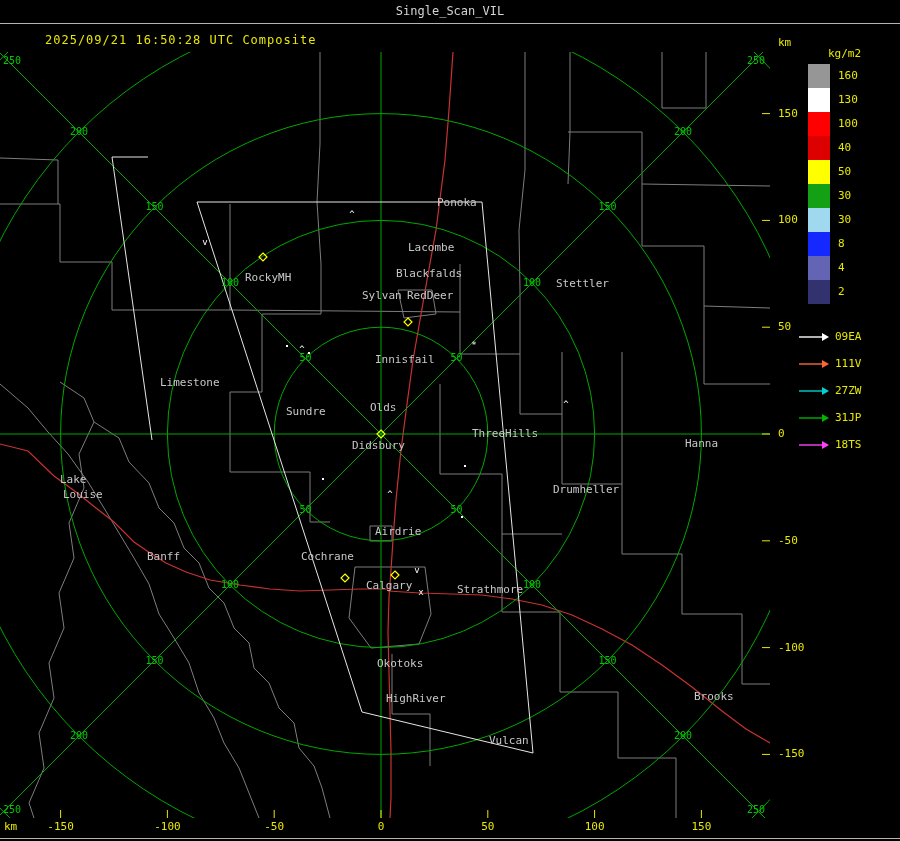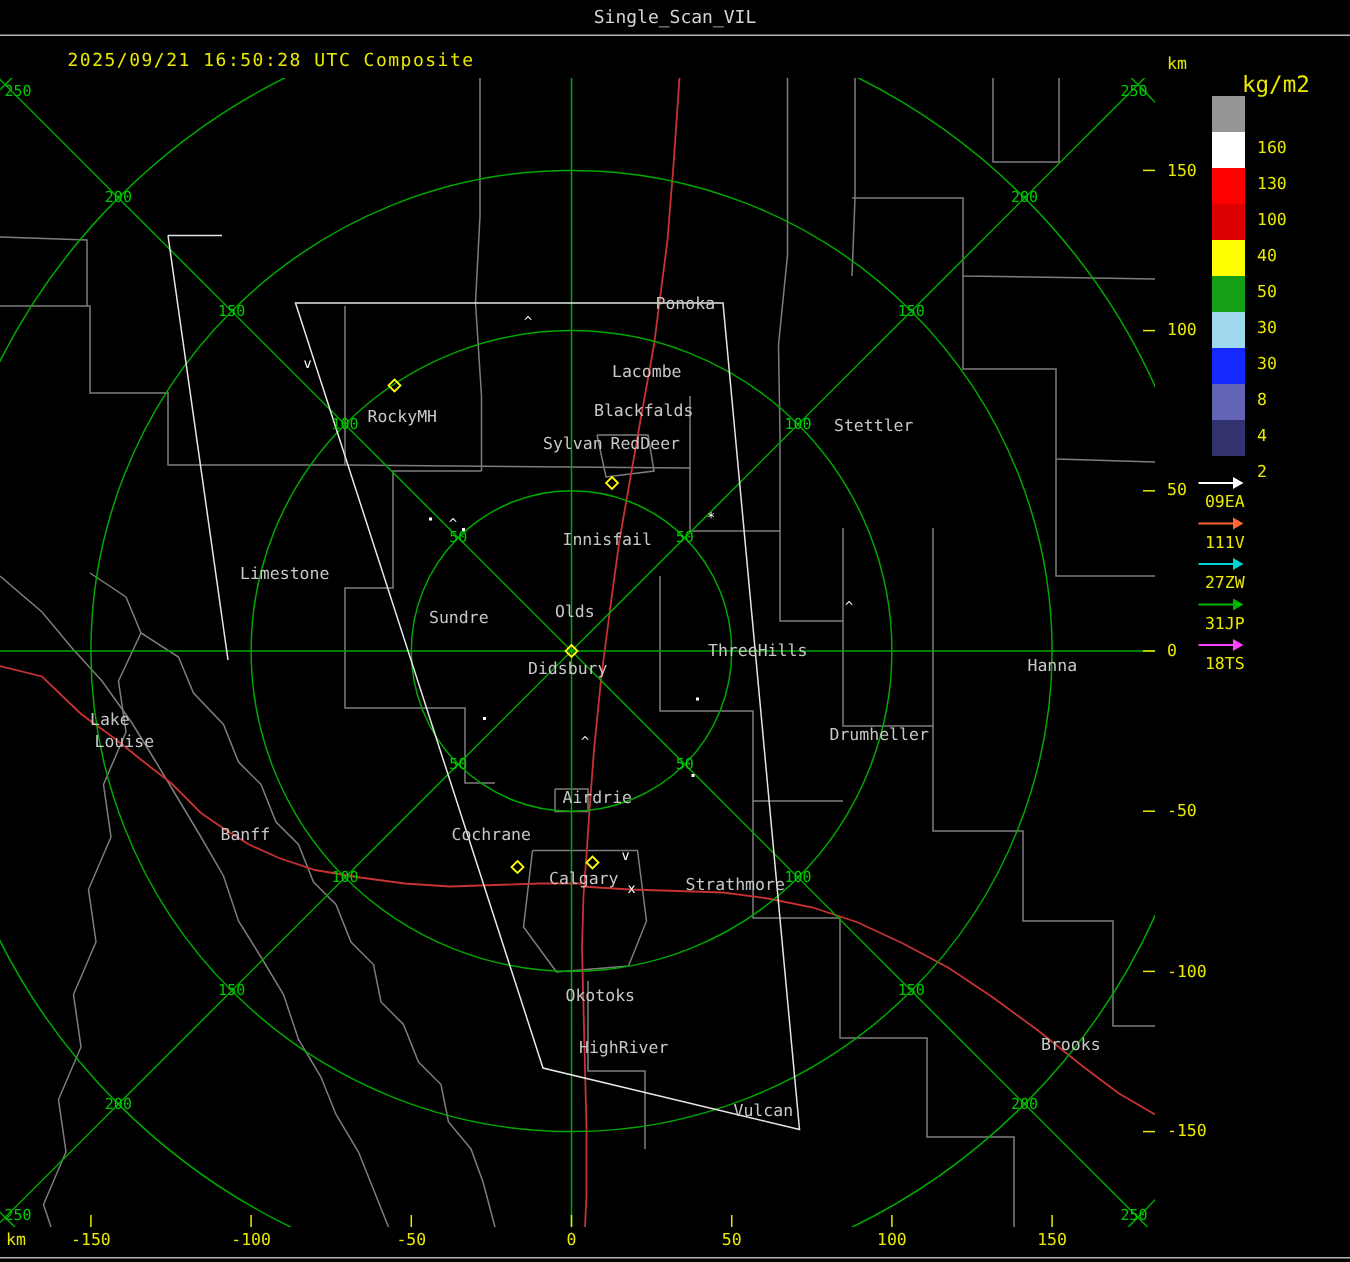--- a/index.html
+++ b/index.html
@@ -2,33 +2,33 @@
 <html><head>
 <meta charset="utf-8">
 <style>
   html,body{margin:0;padding:0;background:#000;}
   .screen{position:relative;width:900px;height:841px;background:#000;overflow:hidden;
           font-family:"DejaVu Sans Mono","Liberation Mono",monospace;}
   .titlebar{position:absolute;left:0;top:0;width:900px;height:23px;line-height:23px;
             text-align:center;color:#d4d4d4;font-size:12px;border-bottom:1px solid #b4b4b4;}
   .timestamp{position:absolute;left:8px;top:33px;color:#e8e800;font-size:12px;letter-spacing:1px;margin-left:37px;}
   .km-top{position:absolute;left:778px;top:36px;color:#e8e800;font-size:11px;}
-  .cb-units{position:absolute;left:828px;top:47px;color:#e8e800;font-size:15px;}
+  .cb-units{position:absolute;left:828px;top:47px;color:#e8e800;font-size:11px;}
   #map{position:absolute;left:0;top:52px;background:#000;}
   #map text{font-family:"DejaVu Sans Mono","Liberation Mono",monospace;}
   #right-axis{position:absolute;left:772px;top:52px;width:36px;height:766px;}
   #bottom-axis{position:absolute;left:0;top:820px;width:770px;height:16px;}
   .tick-label{position:absolute;top:0;color:#e8e800;font-size:11px;white-space:nowrap;}
   .axis-unit{position:absolute;top:0;color:#e8e800;font-size:11px;}
   #colorbar{position:absolute;left:808px;top:64px;width:80px;}
   .cb-row{position:relative;height:24px;}
   .cb-swatch{position:absolute;left:0;top:0;width:22px;height:24px;}
-  .cb-label{position:absolute;left:30px;top:6px;color:#e8e800;font-size:11px;line-height:12px;margin-top:23px;}
+  .cb-label{position:absolute;left:30px;top:6px;color:#e8e800;font-size:11px;line-height:12px;}
   #radar-legend{position:absolute;left:798px;top:316px;}
-  .rl-row{height:27px;display:flex;align-items:center;flex-direction:column;}
+  .rl-row{height:27px;display:flex;align-items:flex-end;}
   .rl-label{color:#e8e800;font-size:11px;margin-left:5px;}
   .window-bottom{position:absolute;left:0;top:838px;width:900px;height:1px;background:#b4b4b4;}
 </style>
 </head>
 <body>
 
 <div class="screen">
   <div class="titlebar">Single_Scan_VIL</div>
   <div class="timestamp">2025/09/21 16:50:28 UTC Composite</div>
   <div class="km-top">km</div>

